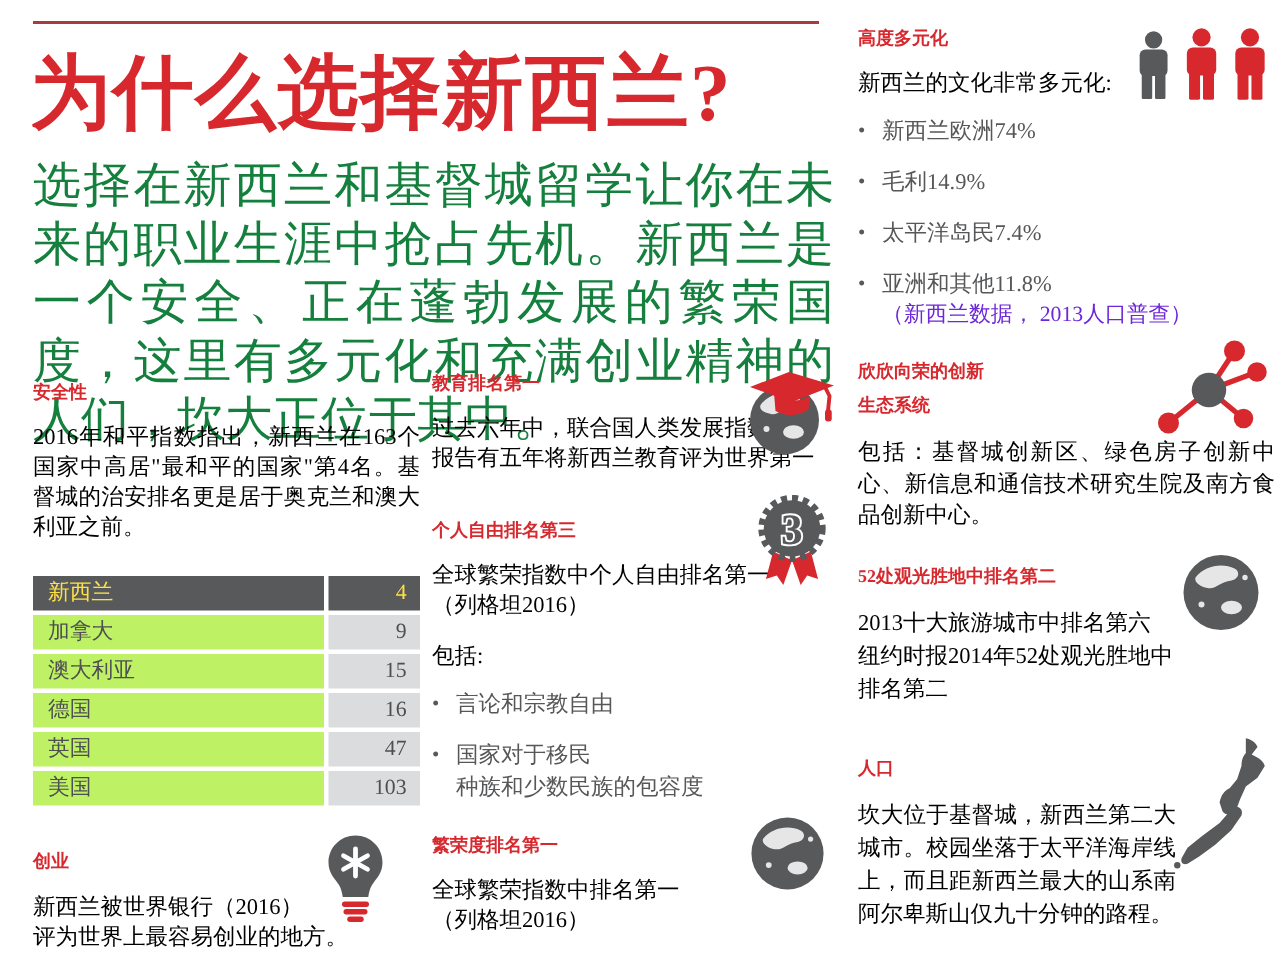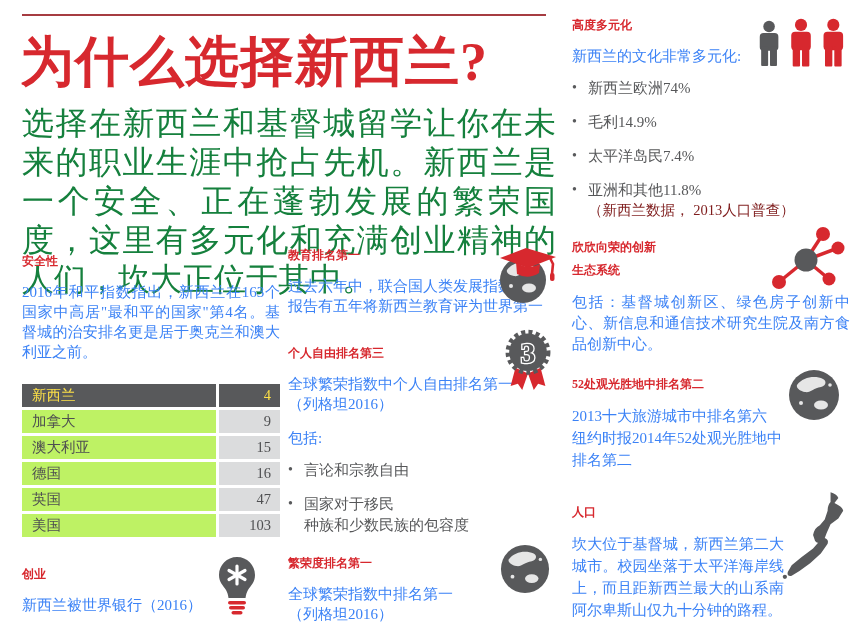--- a/index.html
+++ b/index.html
@@ -19,39 +19,39 @@
   }
   .col{position:absolute;}
   .col1{left:22px;top:250px;width:258px;}
   .col2{left:288px;top:244px;width:276px;}
   .col3{left:572px;top:14px;width:278px;}
   h2{
     margin:0 0 10px 0;font-size:12px;line-height:22px;font-weight:700;color:#d7282e;white-space:nowrap;
   }
   h2.two-line{white-space:normal;line-height:23px;}
   .body,.bline{
-    font-size:15px;line-height:20px;color:#3b82f6;margin:0;
+    font-size:15px;line-height:20px;color:#000000;margin:0;
   }
   .body{margin:0 0 2px 0;text-align:justify;}
   .bline{white-space:nowrap;}
   .sec{position:relative;}
   .icon{position:absolute;display:block;line-height:0;}
   
   .rank-table{margin-top:22px;width:258px;}
   .trow{display:flex;height:23px;margin-bottom:3px;}
   .tcell{font-size:14.5px;line-height:23px;}
   .tcell.country{flex:1;background:#bef264;color:#4e4f51;padding-left:10px;}
   .tcell.rank{width:52px;margin-left:3px;background:#dbdcdd;color:#4e4f51;text-align:right;padding-right:9px;}
   .trow.dark .tcell{background:#58595b;color:#fde047;}
   
   .bullets{margin:12px 0 0 0;padding:0;list-style:none;}
   .bullets li{display:flex;margin:0 0 13px 0;}
   .bullets .dot{width:16px;color:#58595b;font-size:14px;line-height:20px;flex:none;}
   .bullets .btxt{font-size:15px;line-height:21px;color:#565759;}
-  .note{font-size:14.5px;line-height:20px;color:#7f1d1d;margin:-5px 0 0 16px;}
+  .note{font-size:14.5px;line-height:20px;color:#6d28d9;margin:-5px 0 0 16px;}
   
   .sec.startup{margin-top:26px;}
   .sec.freedom{margin-top:26px;}
   .sec.prosperity{margin-top:16px;}
   .sec.innovation{margin-top:16px;}
   .sec.attractions{margin-top:18px;}
   .sec.population{margin-top:30px;}
   .mt8{margin-top:8px;}
   .pop-body{width:212px;}
 </style>
@@ -106,20 +106,21 @@
           <line x1="31" y1="15.5" x2="15" y2="24.5"></line>
         </g>
         <g fill="#d7282e">
           <rect x="14" y="46" width="18" height="3.6" rx="1.8"></rect>
           <rect x="15" y="51" width="16" height="3.6" rx="1.8"></rect>
           <rect x="17.5" y="56" width="11" height="3.6" rx="1.8"></rect>
         </g>
       </svg>
     </span>
     <div class="bline mt8">新西兰被世界银行（2016）</div>
+    <div class="bline">评为世界上最容易创业的地方。</div>
   </section>
 </div>
 
 <div class="col col2">
 
   <section class="sec education">
     <h2>教育排名第一</h2>
     <span class="icon" style="right:6px;top:0px;">
       <svg width="60" height="62" viewBox="0 0 60 62">
         <circle cx="25" cy="36" r="23" fill="#58595b"></circle>

